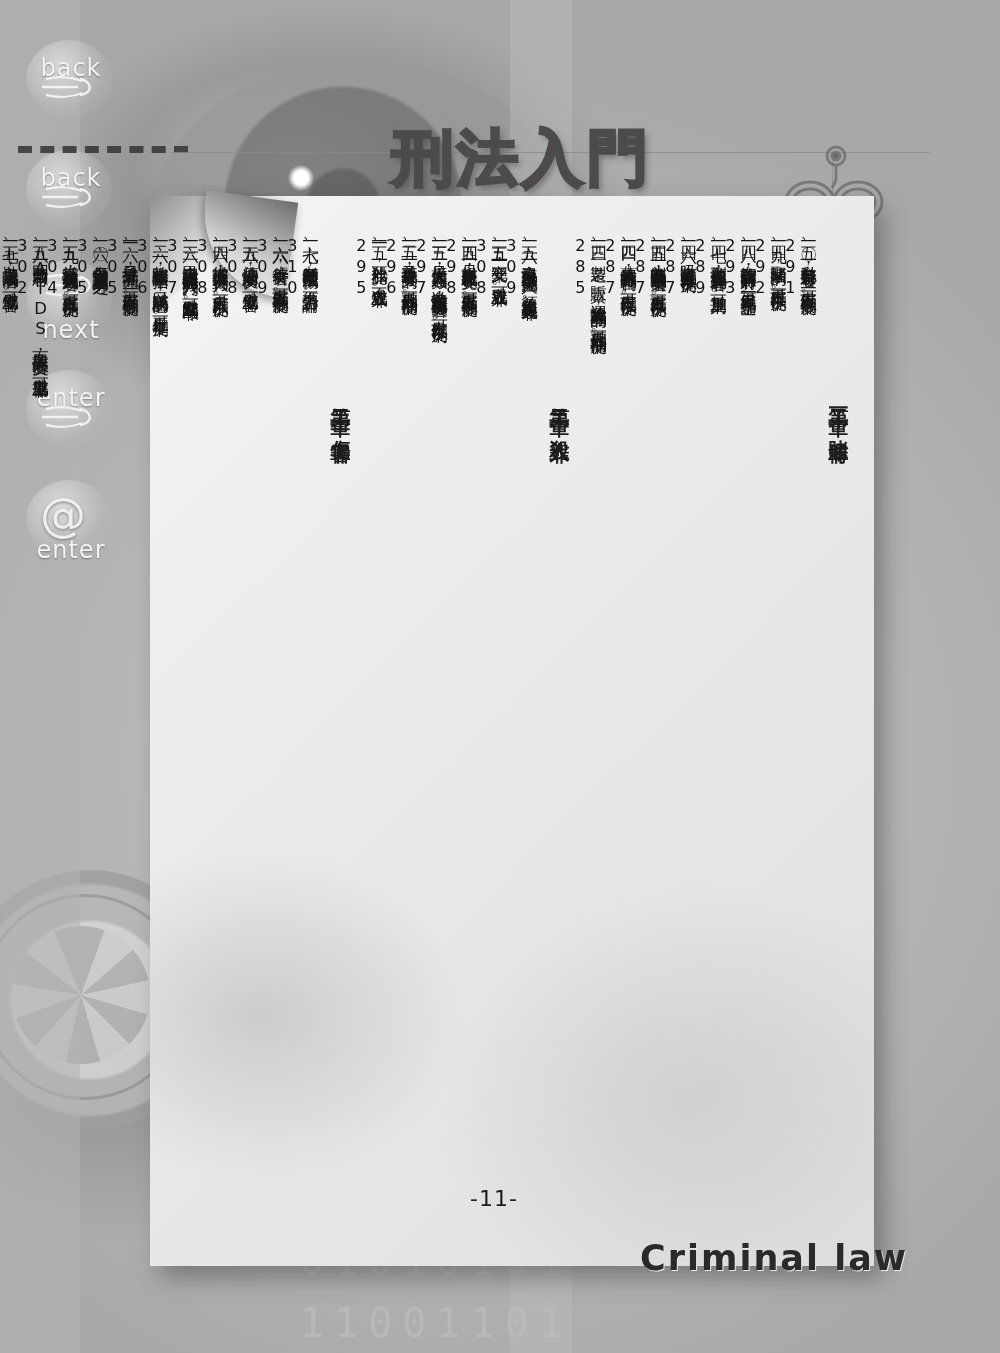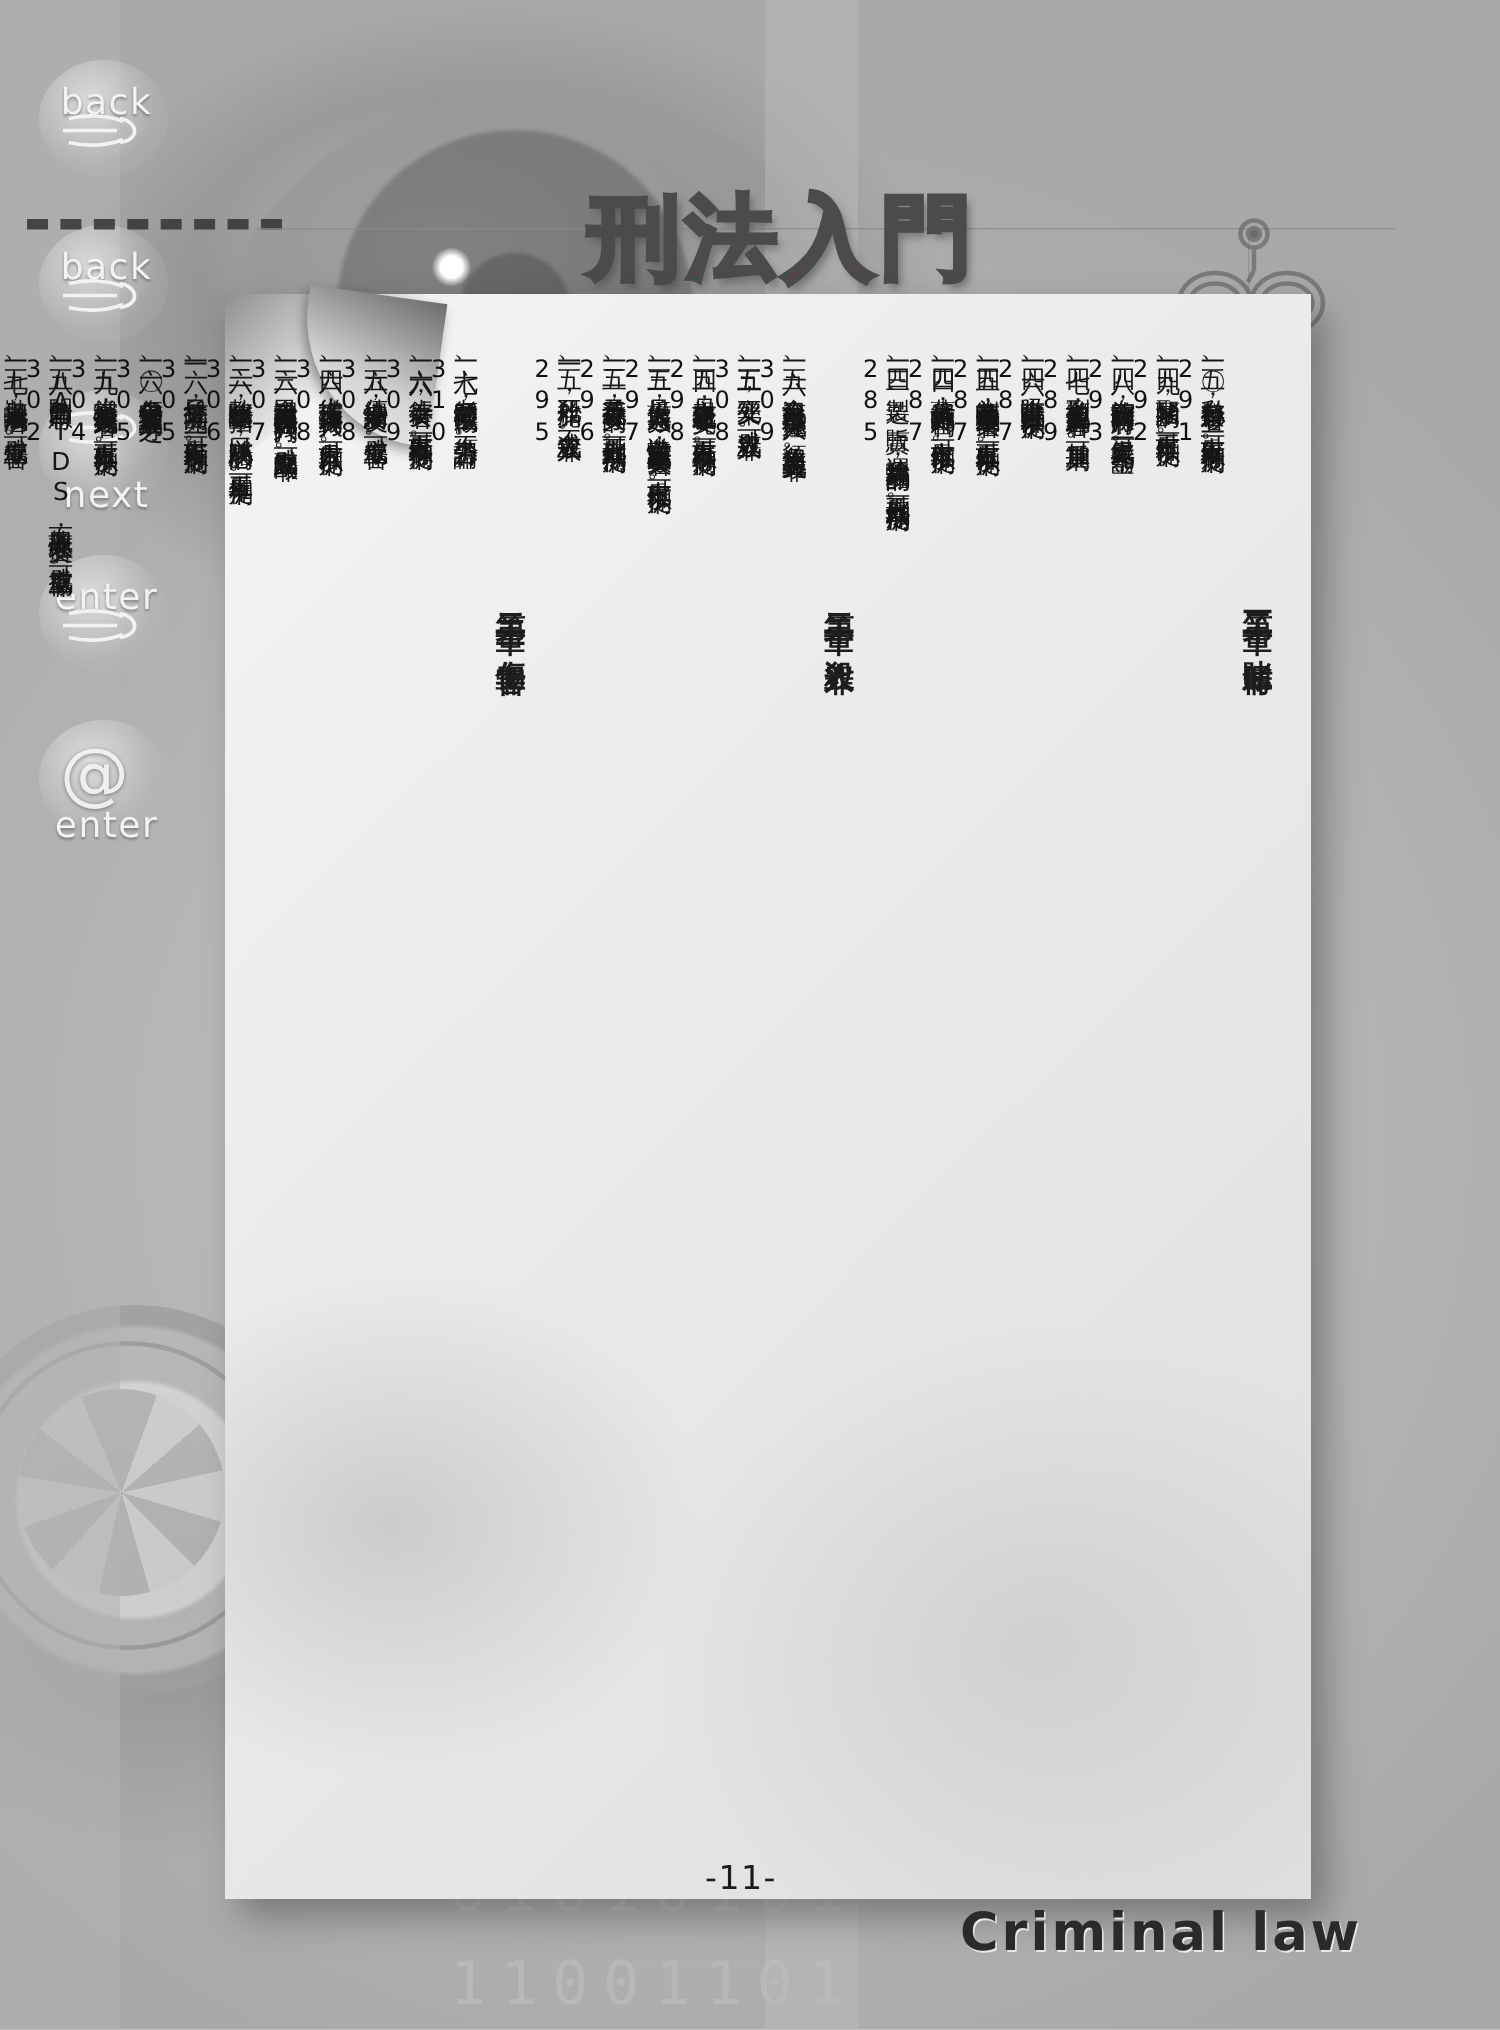--- a/index.html
+++ b/index.html
@@ -167,28 +167,27 @@
   }
   .entry .pg{
     writing-mode:vertical-rl;text-orientation:upright;
     font-size:16px;color:#111;margin-top:4px;letter-spacing:2px;
     font-family:"DejaVu Sans","Liberation Sans",sans-serif;
   }
   .spacer{width:16px;}
 
   
   .pagenum{
-    position:absolute;left:470px;top:1240px;font-size:22px;color:#1c1c1c;letter-spacing:1px;
+    position:absolute;left:470px;top:1186px;font-size:22px;color:#1c1c1c;letter-spacing:1px;
   }
   .brand{
     position:absolute;left:640px;top:1238px;
     font-size:35px;font-weight:bold;letter-spacing:2px;color:#2a2a2a;
     font-family:"DejaVu Sans","Liberation Sans",sans-serif;
     text-shadow:1px 1px 0 #e7e7e7;
-    margin-top:31px;
   }
 </style>
 </head>
 <body>
 <div class="film-hole" style="top:18px"></div>
 <div class="film-hole" style="top:110px"></div>
 <div class="film-hole" style="top:202px"></div>
 <div class="film-hole" style="top:294px"></div>
 <div class="film-hole" style="top:386px"></div>
 <div class="film-hole" style="top:478px"></div>

